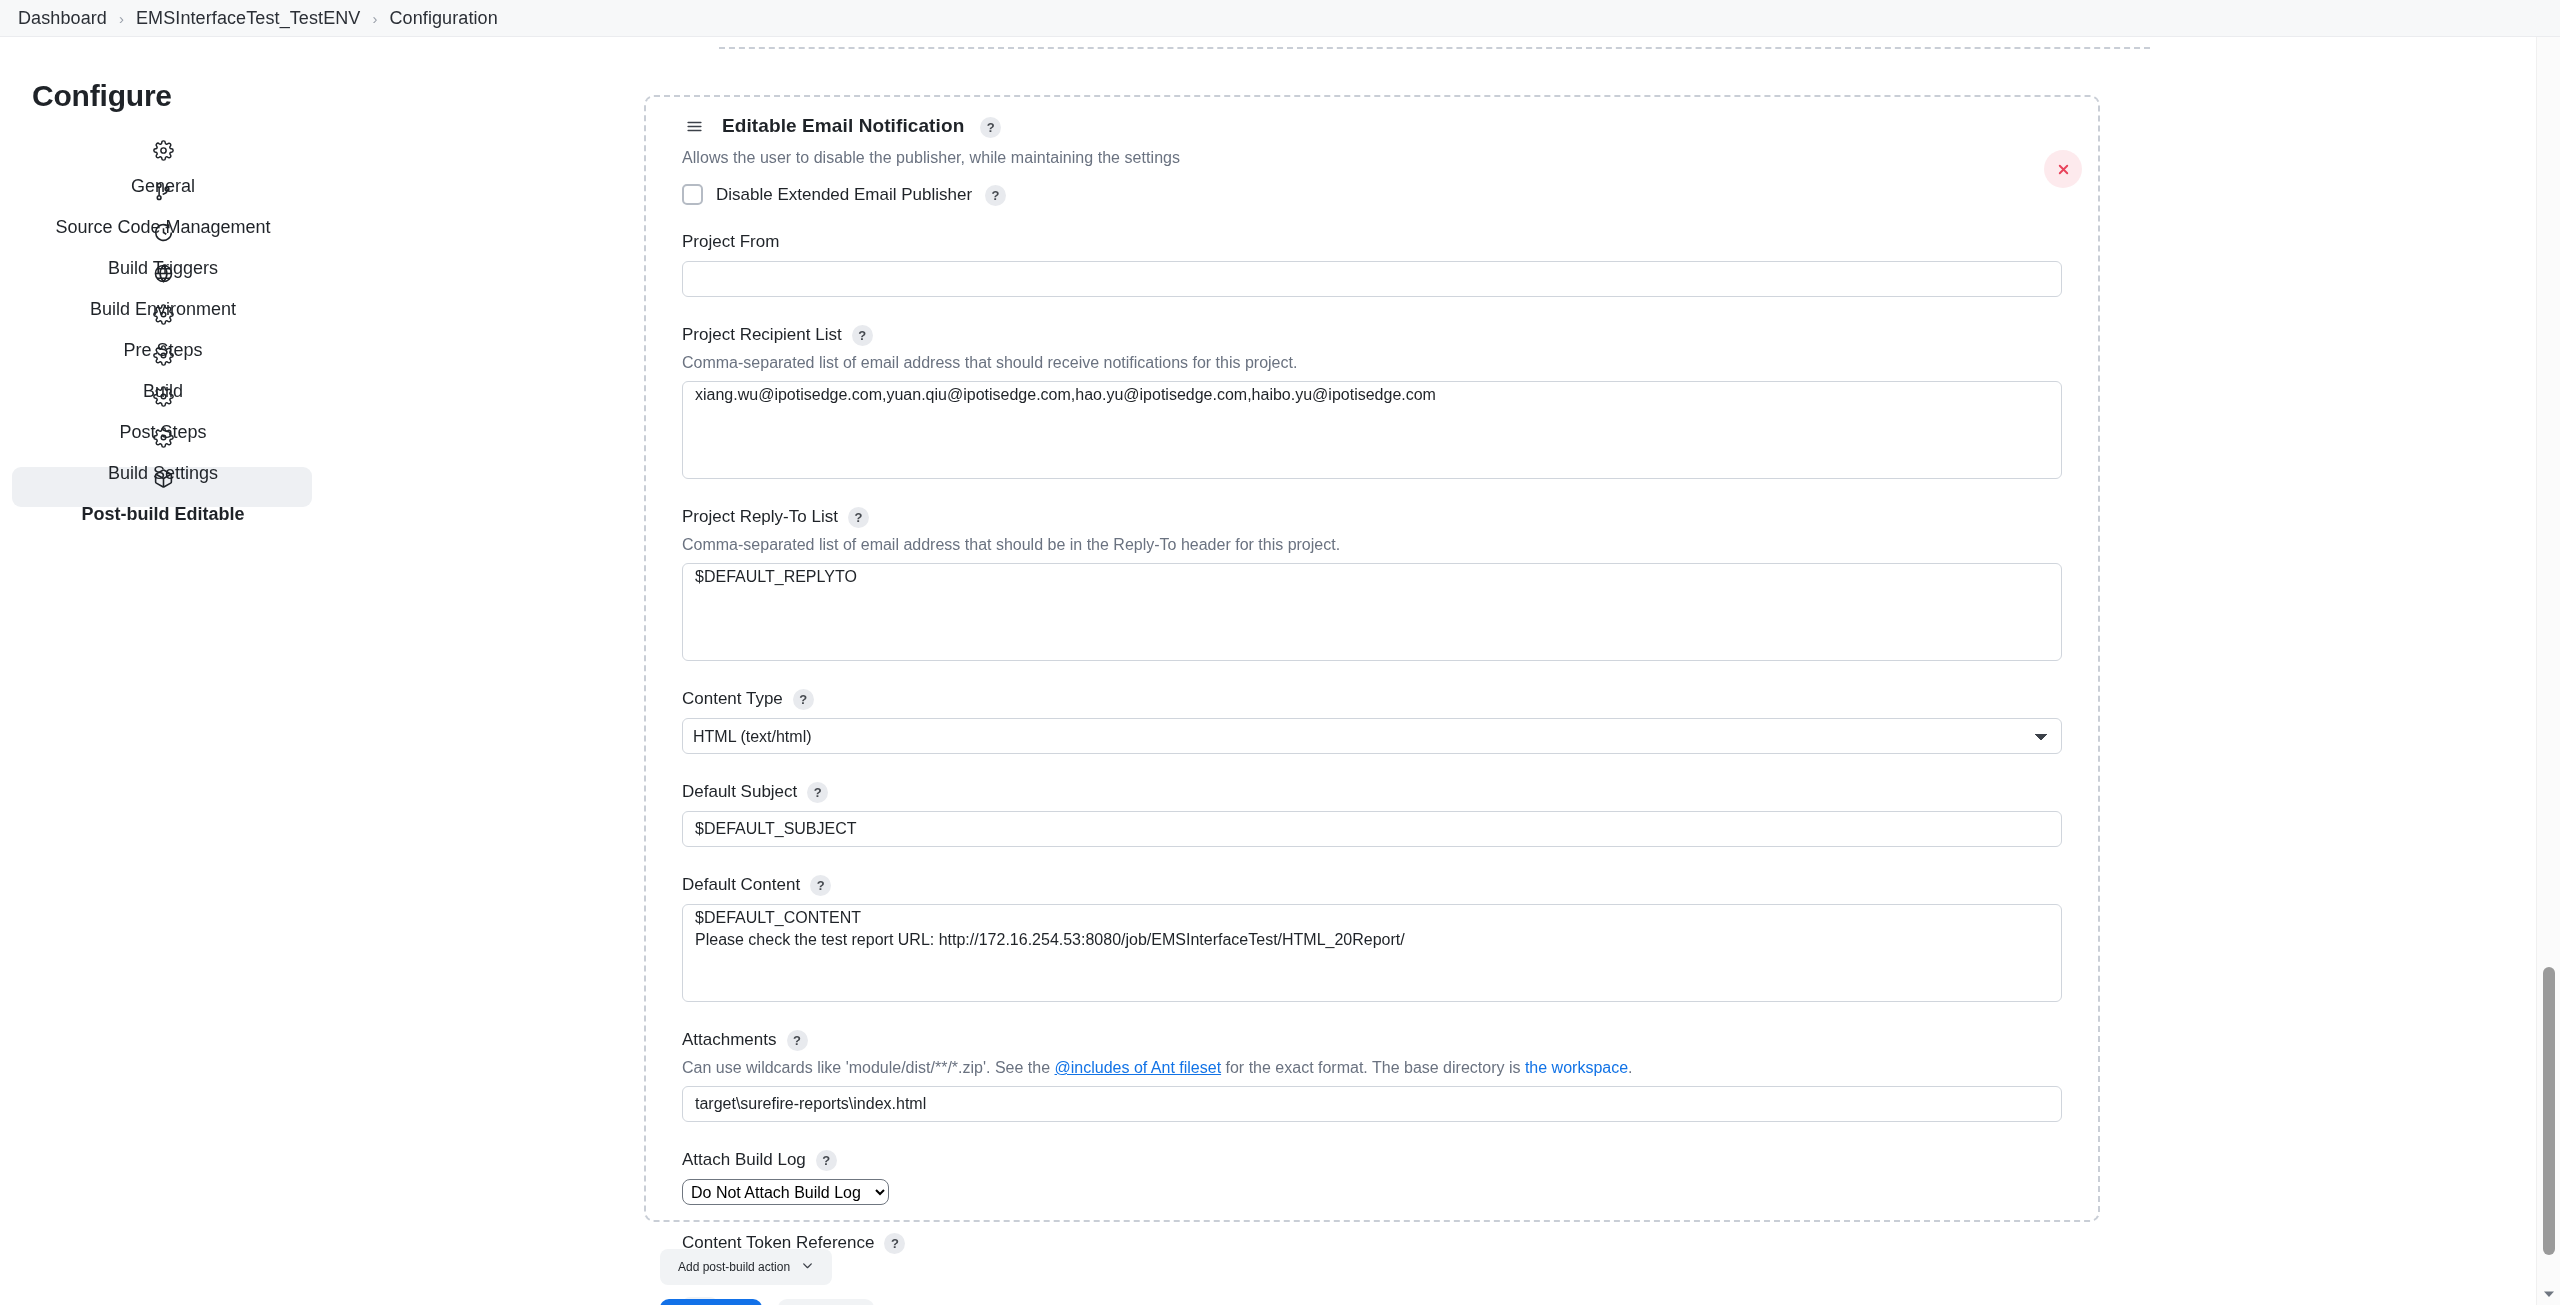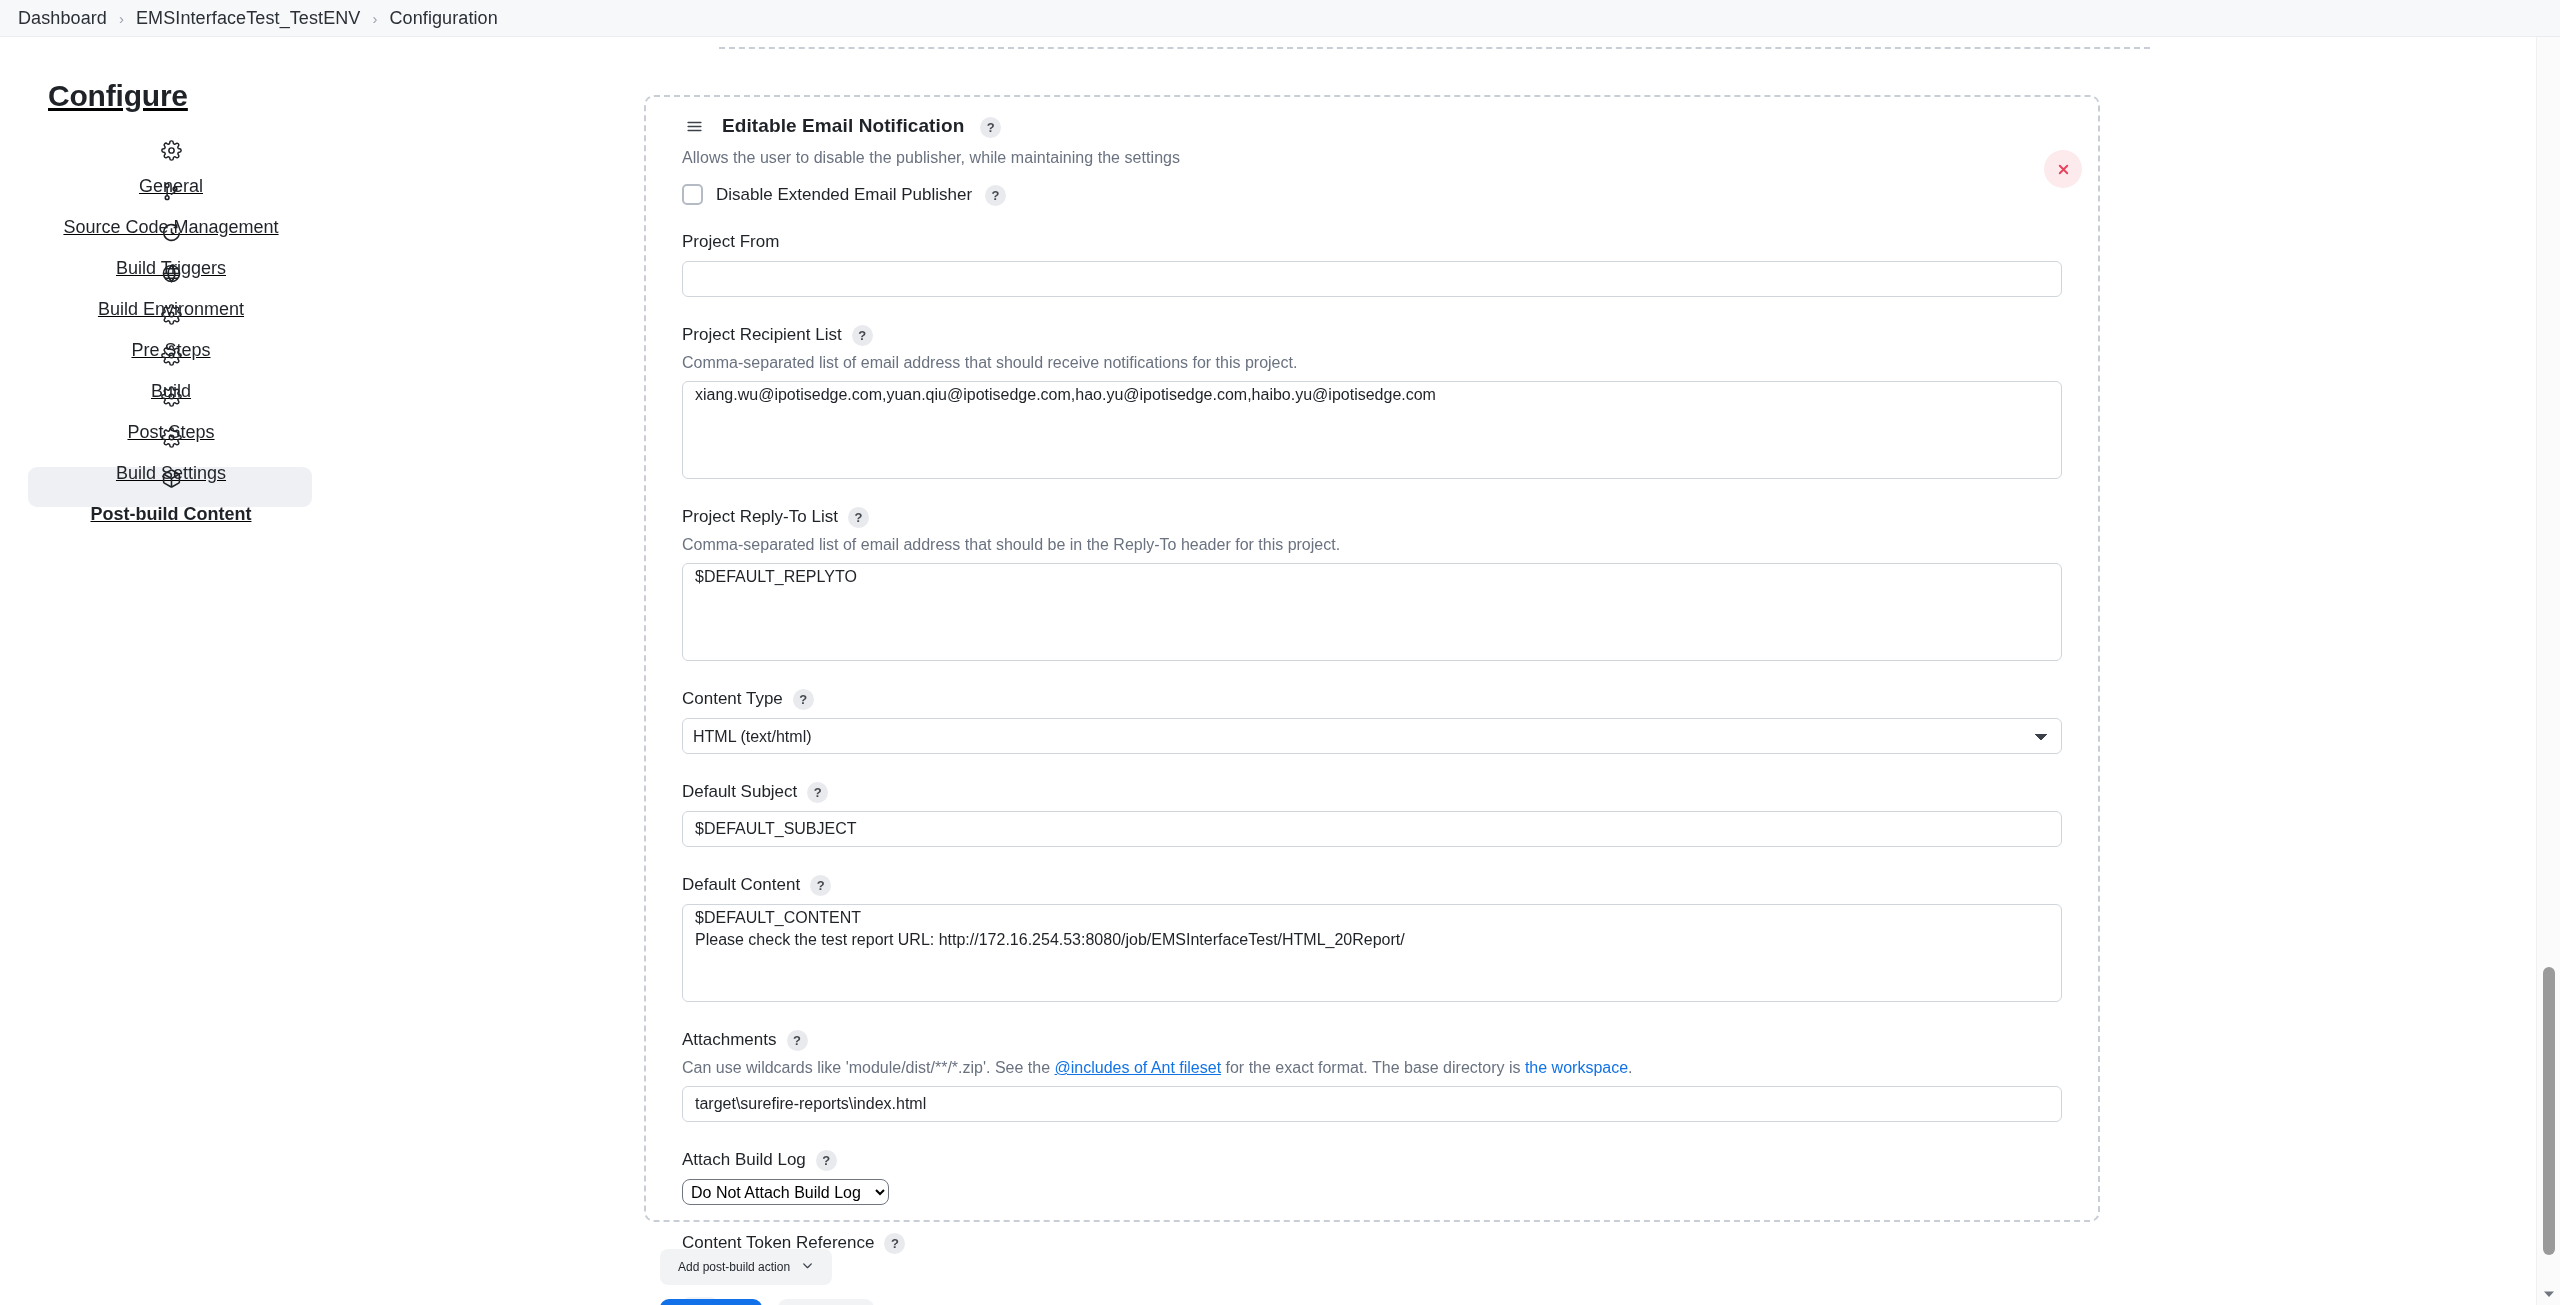--- a/index.html
+++ b/index.html
@@ -37,23 +37,22 @@
   .page {
     display: flex;
     height: 1268px;
     background: #ffffff;
   }
 
   
   .sidebar {
     width: 330px;
     flex: 0 0 330px;
-    padding: 42px 0 0 16px;
+    padding: 42px 0 0 0;
     background: #ffffff;
-    text-decoration: underline;
   }
   .sidebar-title {
     font-size: 30px;
     font-weight: bold;
     color: #1f2328;
     padding: 0 0 26px 32px;
     letter-spacing: -.2px;
   }
   .nav-list { padding: 0 18px 0 12px; }
   .nav-item {
@@ -441,21 +440,21 @@
       </div>
 
       <div class="nav-item active">
         <span class="nav-icon">
           <svg width="21" height="21" viewBox="0 0 24 24" fill="none" stroke="currentColor" stroke-width="1.8" stroke-linejoin="round">
             <path d="M21 8.1v7.8a1.6 1.6 0 0 1-.8 1.4l-7.4 4.1a1.6 1.6 0 0 1-1.6 0l-7.4-4.1a1.6 1.6 0 0 1-.8-1.4V8.1a1.6 1.6 0 0 1 .8-1.4l7.4-4.1a1.6 1.6 0 0 1 1.6 0l7.4 4.1a1.6 1.6 0 0 1 .8 1.4z"></path>
             <path d="M3.4 7.2 12 12l8.6-4.8"></path>
             <path d="M12 12v9.6"></path>
           </svg>
         </span>
-        <span class="nav-label">Post-build Content</span>
+        <span class="nav-label">Post-build Editable</span>
       </div>
 
     </div>
   </div>
 
   <div class="main">
 
     <div class="prev-block-sliver"></div>
 
     <div class="panel">

